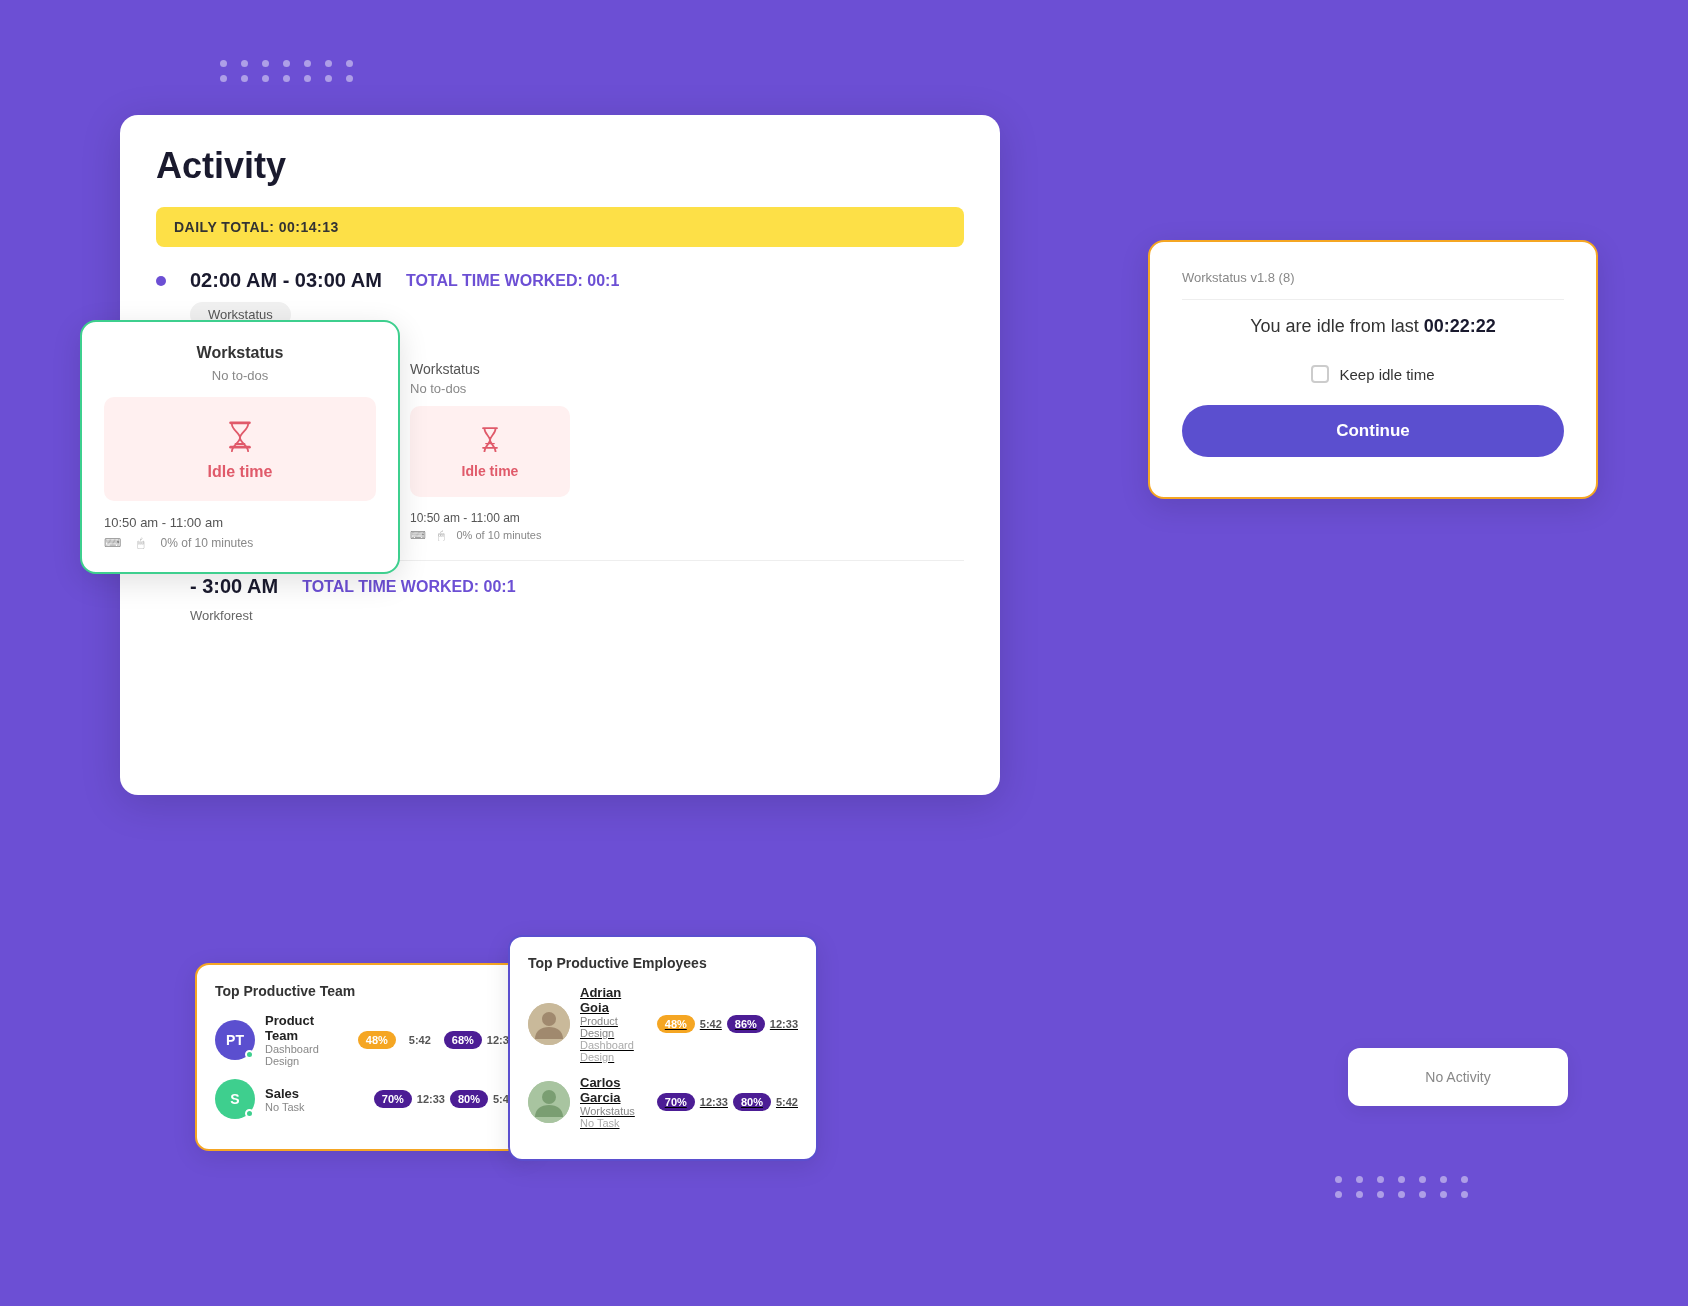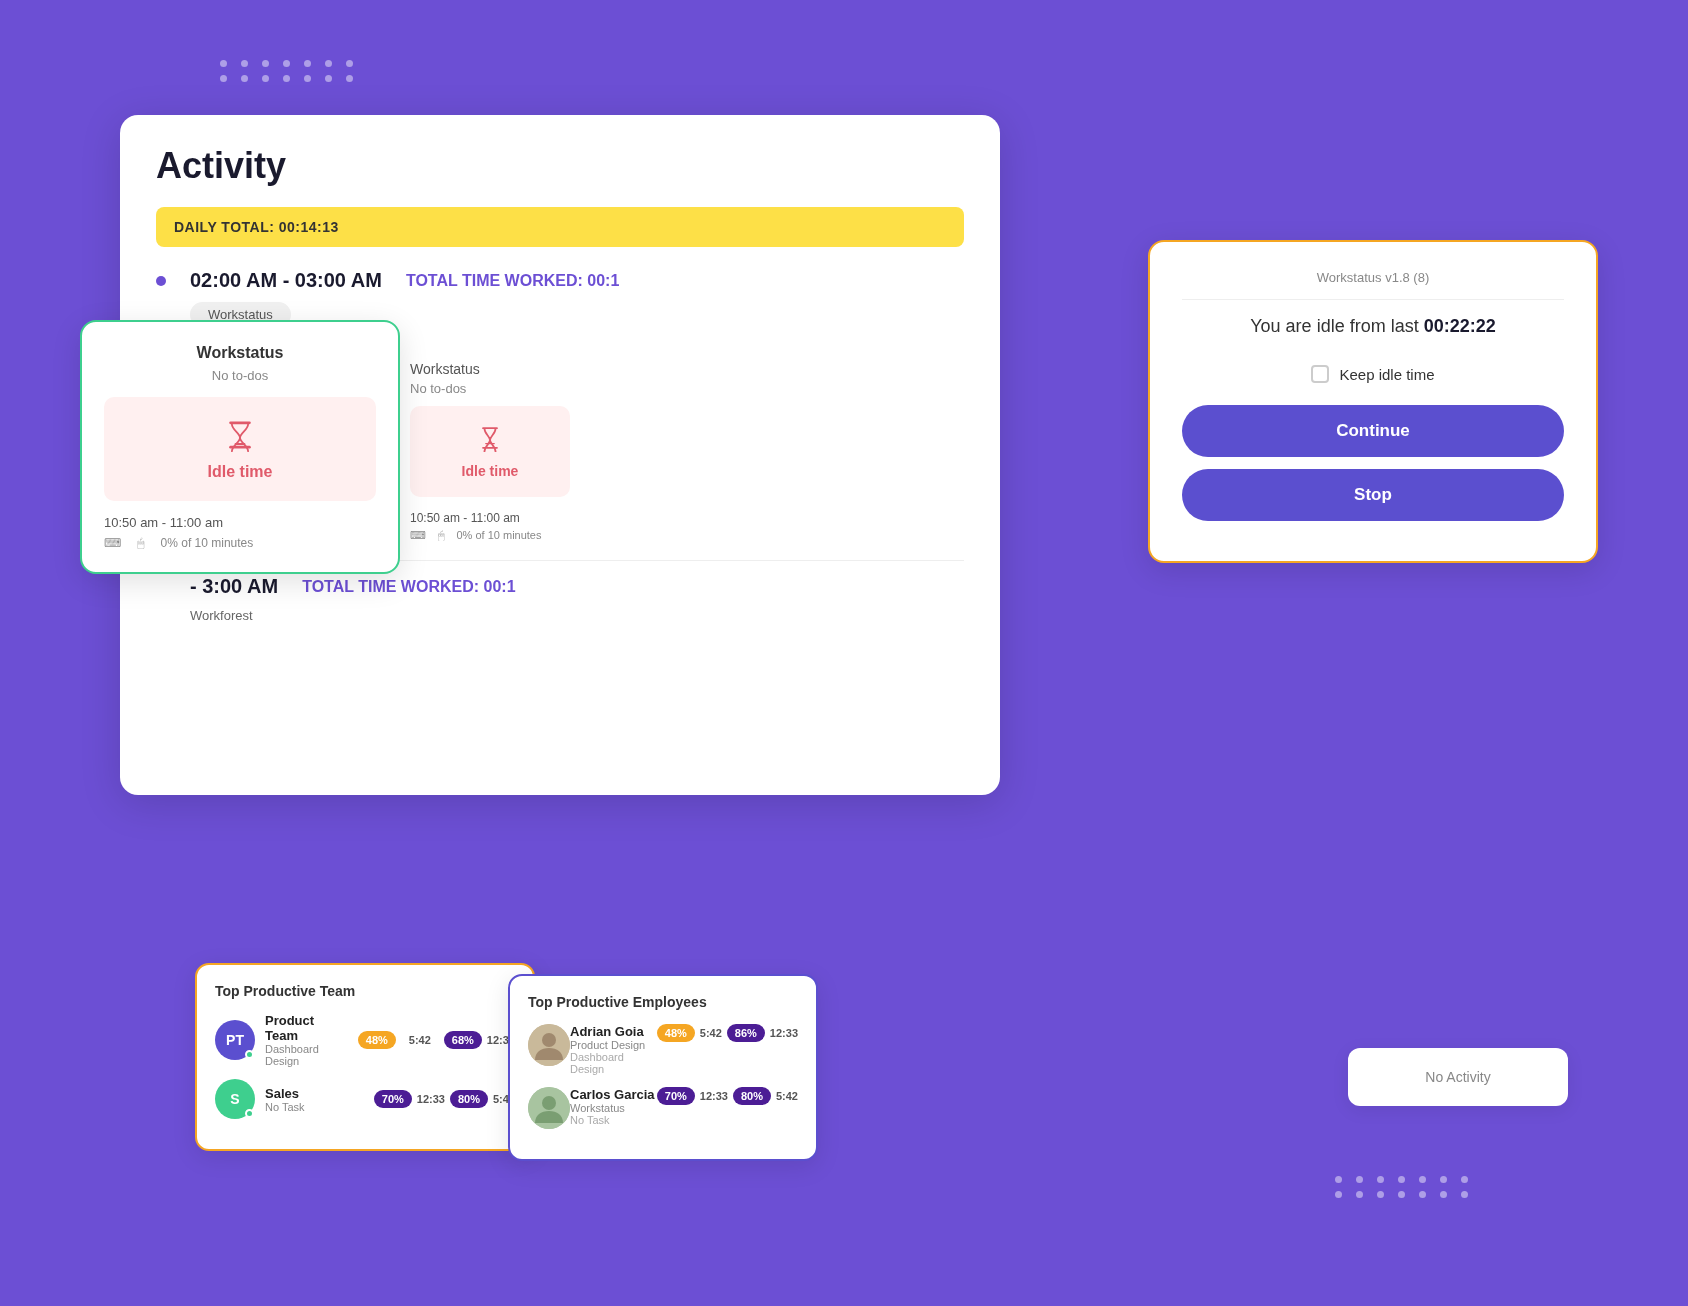--- a/index.html
+++ b/index.html
@@ -253,21 +253,21 @@
       width: 450px;
       background: #fff;
       border: 2.5px solid #f5a623;
       border-radius: 16px;
       padding: 28px 32px;
       z-index: 10;
       box-shadow: 0 8px 30px rgba(0,0,0,0.12);
     }
 
     .popup-version {
-      text-align: center;
+      text-align: left;
       font-size: 13px;
       color: #888;
       margin-bottom: 16px;
       padding-bottom: 14px;
       border-bottom: 1px solid #eee;
     }
 
     .popup-title {
       font-size: 22px;
       font-weight: 700;
@@ -428,23 +428,24 @@
       background: #fff;
       border: 2px solid #5b4fcf;
       border-radius: 14px;
       padding: 18px 18px;
       z-index: 10;
       box-shadow: 0 6px 24px rgba(0,0,0,0.10);
     }
 
     .emp-row {
       display: flex;
-      align-items: flex-start;
-      gap: 0;
+      align-items: center;
+      gap: 10px;
       margin-bottom: 12px;
+      text-decoration: underline;
     }
 
     .emp-avatar {
       width: 42px;
       height: 42px;
       border-radius: 50%;
       background: #ccc;
       overflow: hidden;
       flex-shrink: 0;
       display: flex;
@@ -662,21 +663,20 @@
   <div class="popup-version">Workstatus v1.8 (8)</div>
   <div class="popup-idle-text">
     <span>You are idle from last</span>
     <span class="popup-idle-time">00:22:22</span>
   </div>
   <div class="keep-idle-row">
     <div class="keep-idle-checkbox"></div>
     <span class="keep-idle-label">Keep idle time</span>
   </div>
   <button class="popup-btn">Continue</button>
-  <button class="popup-btn">Stop</button>
 </div>
 
 <div class="team-card">
   <div class="card-title">Top Productive Team</div>
 
   <div class="team-row">
     <div class="team-avatar avatar-pt">
       PT
       <div class="avatar-dot"></div>
     </div>

